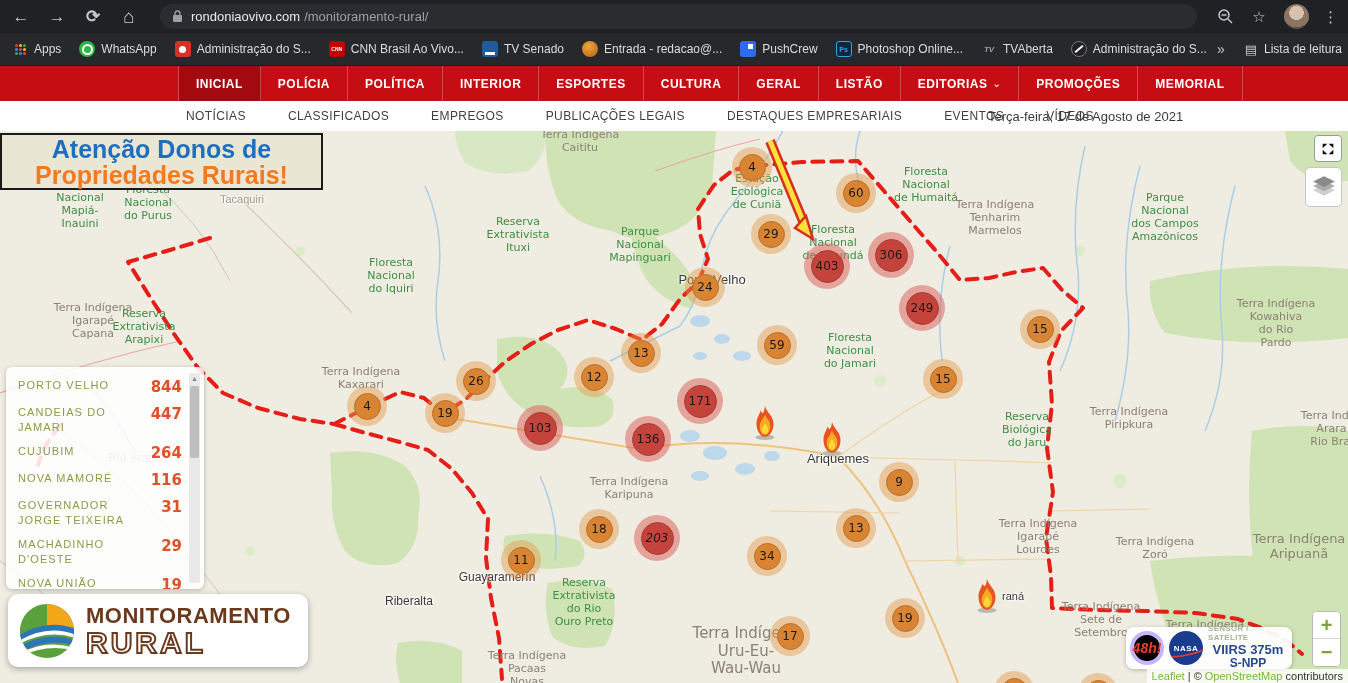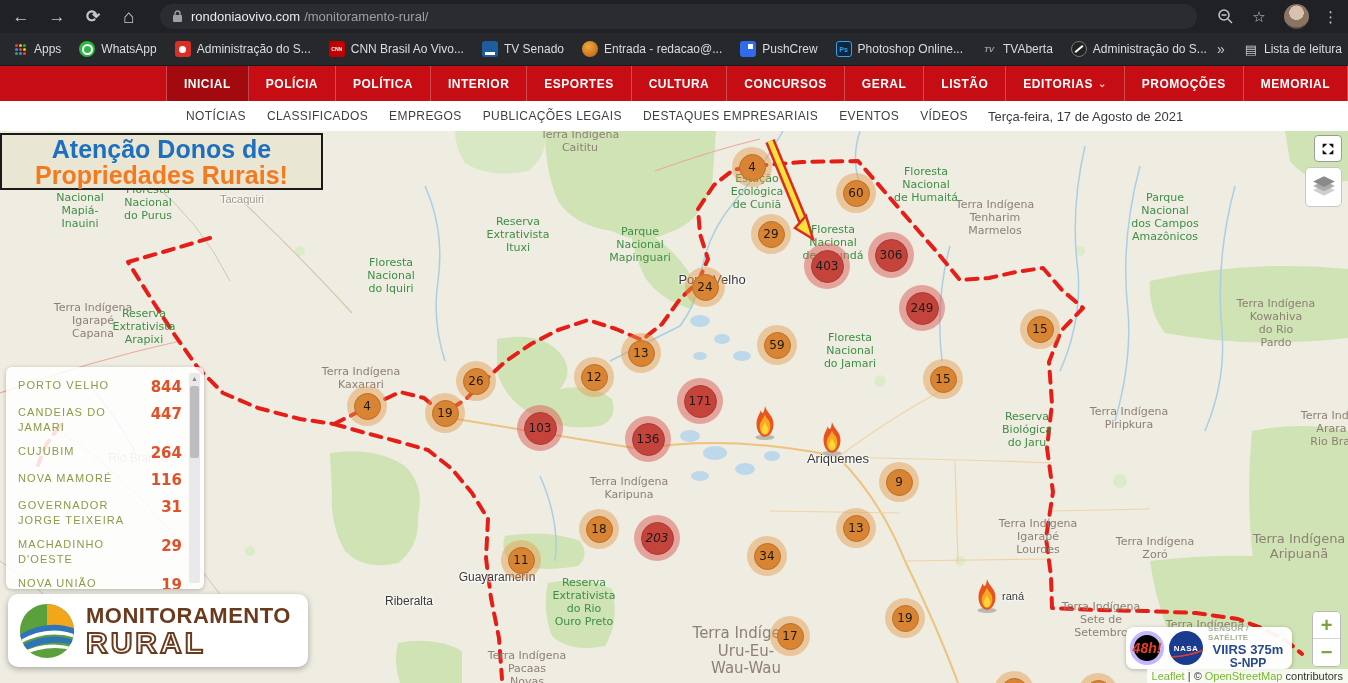--- a/index.html
+++ b/index.html
@@ -45,21 +45,21 @@
   
   .nav-red{height:35px;background:#c60d13;display:flex;align-items:stretch}
   .rn-spacer{width:179px;border-right:1px solid rgba(255,255,255,.25)}
   .rn-item{display:flex;align-items:center;padding:0 17px;color:#fff;font-size:12px;font-weight:bold;letter-spacing:.5px;border-right:1px solid rgba(255,255,255,.25);white-space:nowrap}
   .rn-item.active{background:#a30a0f}
   .rn-item .dd{font-size:10px;margin-left:5px;color:#f4bdbd}
   .rn-fill{flex:1}
 
   
   .nav-sub{position:relative;height:30px;background:#fff;display:flex;align-items:center}
-  #nav-secondary{display:flex;gap:21px;padding-left:186px}
+  #nav-secondary{display:flex;gap:42px;padding-left:186px}
   .sn-item{color:#3f3f3f;font-size:12px;letter-spacing:.4px;white-space:nowrap}
   .sub-date{position:absolute;left:988px;top:0;height:30px;display:flex;align-items:center;color:#3a3a3a;font-size:13px}
 
   
   .map{position:relative;width:1348px;height:552px;background:#efece2;overflow:hidden}
   .layer{position:absolute;inset:0}
   .basemap{z-index:1}
   #labels-layer{z-index:2}
   #fires-layer{z-index:3}
   #markers-layer{z-index:4}
@@ -195,21 +195,20 @@
 
   <div class="nav-red">
     <div class="rn-spacer"></div>
     <div id="nav-primary" style="display:flex">
         <div class="rn-item active">INICIAL</div>
         <div class="rn-item">POLÍCIA</div>
         <div class="rn-item">POLÍTICA</div>
         <div class="rn-item">INTERIOR</div>
         <div class="rn-item">ESPORTES</div>
         <div class="rn-item">CULTURA</div>
-        <div class="rn-item">CONCURSOS</div>
         <div class="rn-item">GERAL</div>
         <div class="rn-item">LISTÃO</div>
         <div class="rn-item">EDITORIAS<span class="dd">⌄</span></div>
         <div class="rn-item">PROMOÇÕES</div>
         <div class="rn-item">MEMORIAL</div>
       </div>
     <div class="rn-fill"></div>
   </div>
 
   <div class="nav-sub">

